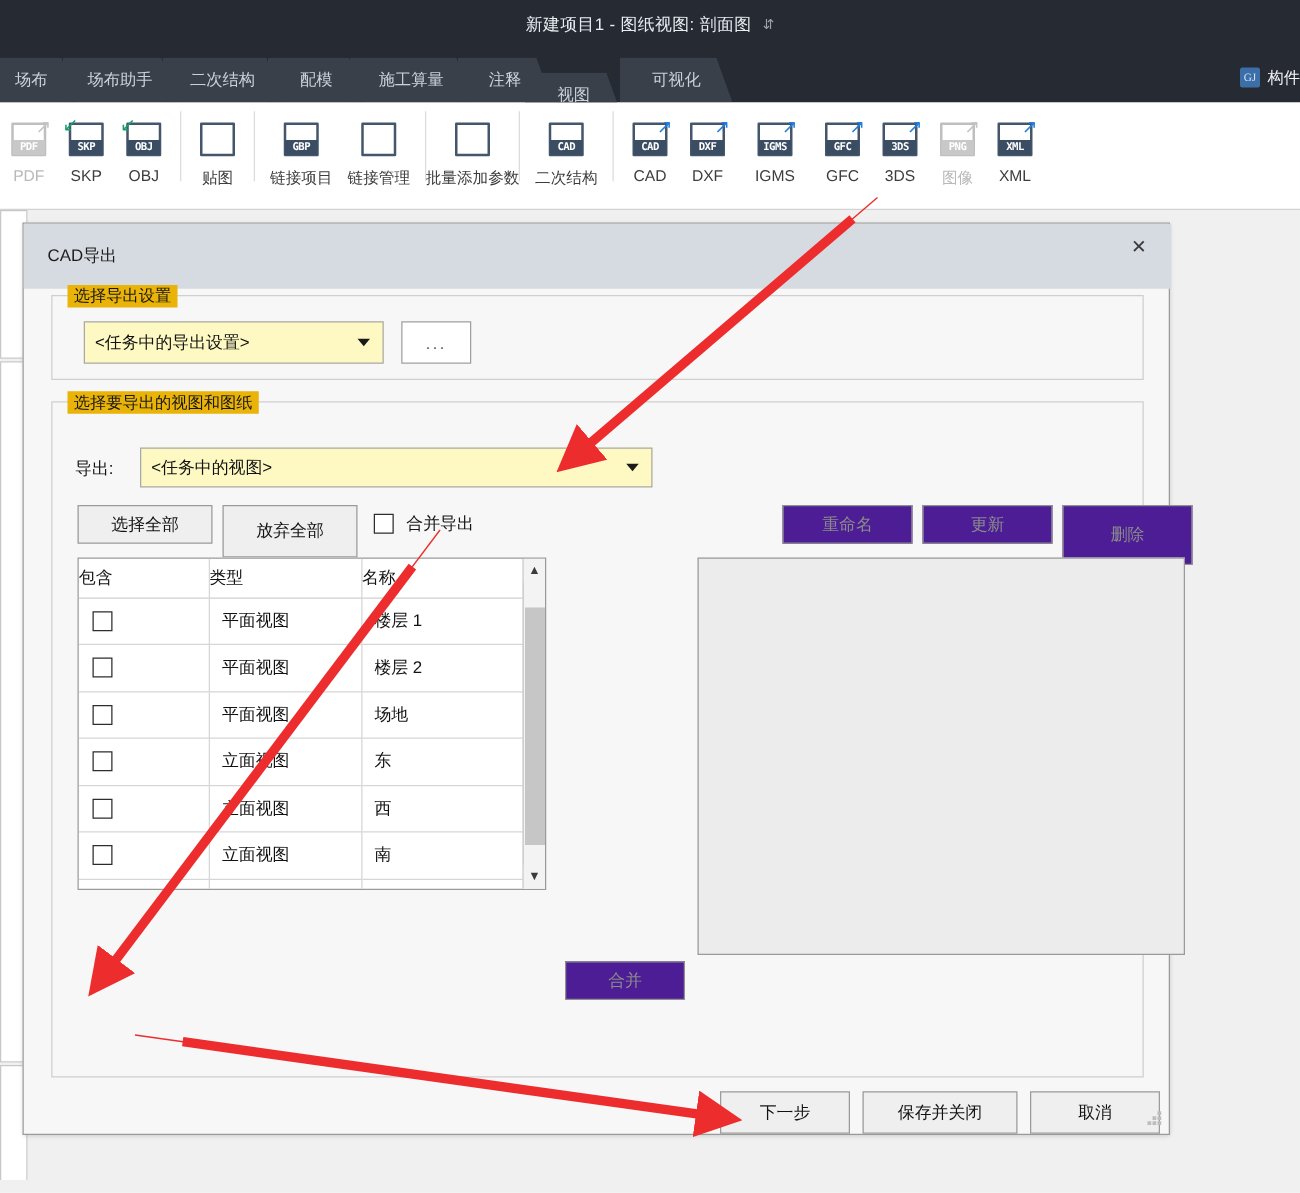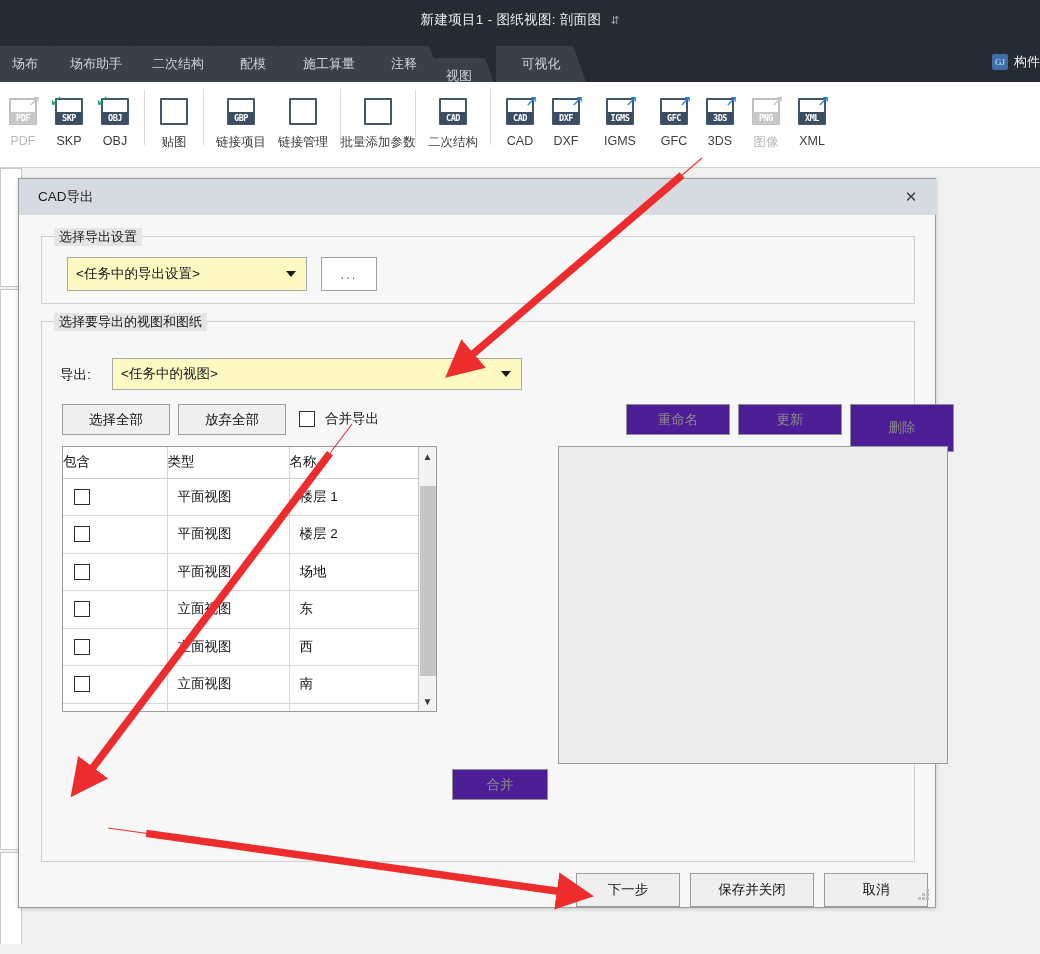--- a/index.html
+++ b/index.html
@@ -91,34 +91,34 @@
   #stub2{ top:289px; width:22px; height:561px; }
   #stub3{ top:852px; width:22px; height:96px; }
 
   
   #dialog{
     position:absolute; left:18px; top:178px; width:918px; height:730px;
     background:#f7f7f7; border:1px solid #9a9a9a;
     box-shadow:0 1px 4px rgba(0,0,0,.18);
   }
   #dlg-title{
-    position:absolute; left:0; top:0; width:918px; height:36px;
+    position:absolute; left:0; top:0; width:918px; height:52px;
     background:#d6dae1; display:flex; align-items:center;text-align:right;
   }
   #dlg-title .t{ margin-left:19px; font-size:13.5px; color:#1b1b1b;}
   #dlg-close{
     position:absolute; right:14px; top:9px; width:20px;height:18px;
     display:flex;align-items:center;justify-content:center;
     font-size:15px; color:#3a3a3a; cursor:pointer;
   }
 
   
   .gbox{ position:absolute; border:1px solid #cfcfcf; background:transparent;}
   .gbox > .legend{
-    position:absolute; top:-9px; left:12px; background:#e5e5e5;
+    position:absolute; top:-9px; left:12px; background:#eab308;
     padding:0 5px; font-size:13px; color:#171717;
   }
 
   #gb1{ left:22px; top:57px; width:874px; height:68px;}
   #gb2{ left:22px; top:142px; width:874px; height:541px;}
 
   
   .combo{
     position:absolute; background:#fef9c3; border:1px solid #a8a8a8;
     display:flex; align-items:center; font-size:13.5px; color:#121212;
@@ -141,21 +141,21 @@
   #combo-views{ left:70px; top:36px; width:410px; height:32px;}
 
   .btn{
     position:absolute; background:#efefef; border:1px solid #9b9b9b;
     display:flex;align-items:center;justify-content:center;
     font-size:13.5px; color:#121212; cursor:pointer;
   }
   .btn.gray{ background:#4c1d95; border-color:#8f8f8f; color:#8b8b8b;}
 
   #btn-selectall{ left:20px; top:82px; width:108px; height:31px;}
-  #btn-dropall{  left:136px; top:82px; width:108px; height:31px;}
+  #btn-dropall{  left:136px; top:82px; width:108px; height:42px;}
   #chk-merge{
     position:absolute; left:257px; top:89px; width:16px; height:16px;
     border:1.5px solid #2d2d2d; background:#fff;
   }
   #lbl-merge{ position:absolute; left:283px; top:88px; font-size:13.5px; color:#121212;}
 
   
   #tablewrap{
     position:absolute; left:20px; top:124px; width:375px; height:266px;
     border:1px solid #9a9a9a; background:#fff; overflow:hidden;

